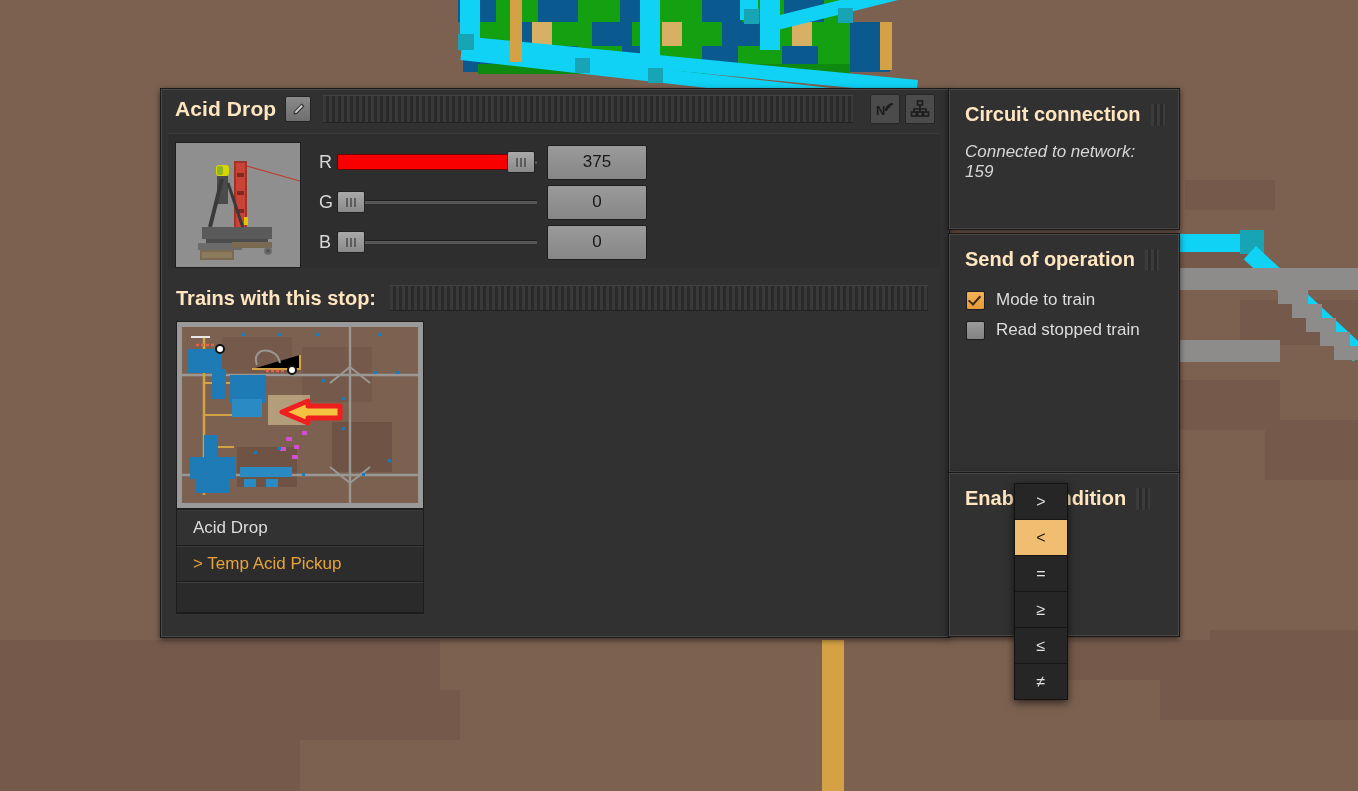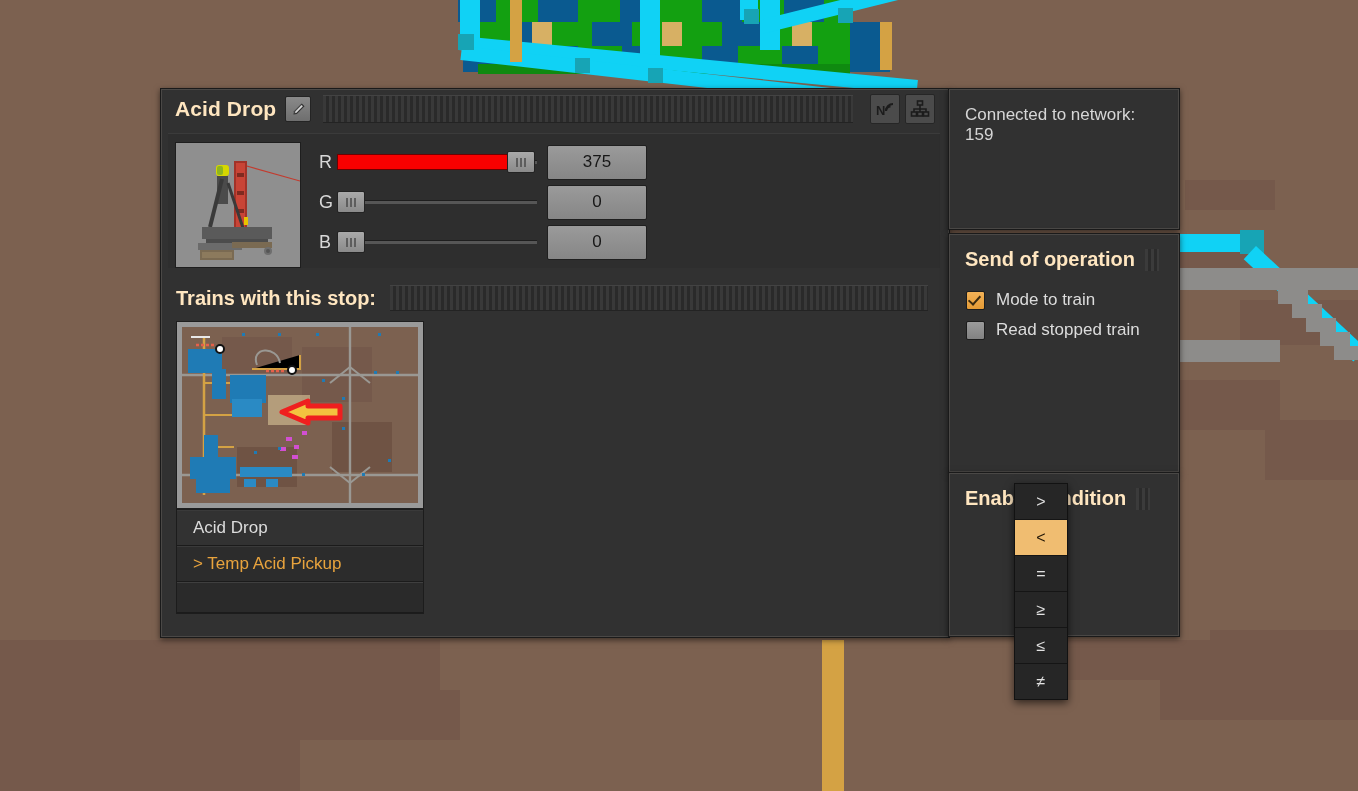--- a/index.html
+++ b/index.html
@@ -443,21 +443,25 @@
         <div class="sched-list">
           <div class="sched-row current">Acid Drop</div>
           <div class="sched-row next">&gt; Temp Acid Pickup</div>
           <div class="sched-row empty"></div>
         </div>
       </div>
     </div>
   </div>
 
   <div class="fpanel" style="left:948px;top:88px;width:230px;height:140px;">
-    <div style="padding:16px 16px 0 16px;color:#d6d6d6;font-size:17px;">Connected to network: 159</div>
+    <div class="sub-title" style="padding:14px 12px 0 16px;">
+      <span>Circuit connection</span>
+      <div class="subdrag"></div>
+    </div>
+    <div style="padding:16px 16px 0 16px;color:#d6d6d6;font-size:17px;font-style:italic;">Connected to network: 159</div>
   </div>
 
   <div class="fpanel" style="left:948px;top:233px;width:230px;height:238px;">
     <div class="sub-title" style="padding:14px 12px 0 16px;">
       <span>Send of operation</span>
       <div class="subdrag"></div>
     </div>
     <div style="padding:14px 0 0 17px;">
       <div class="chk-row">
         <span class="chk on"></span>

